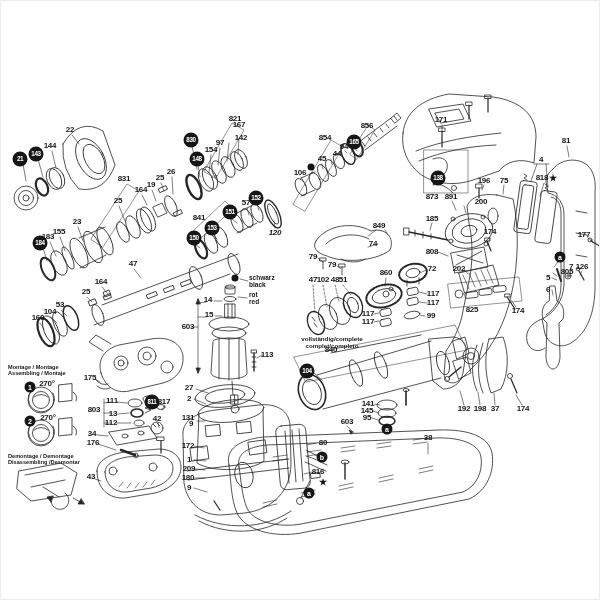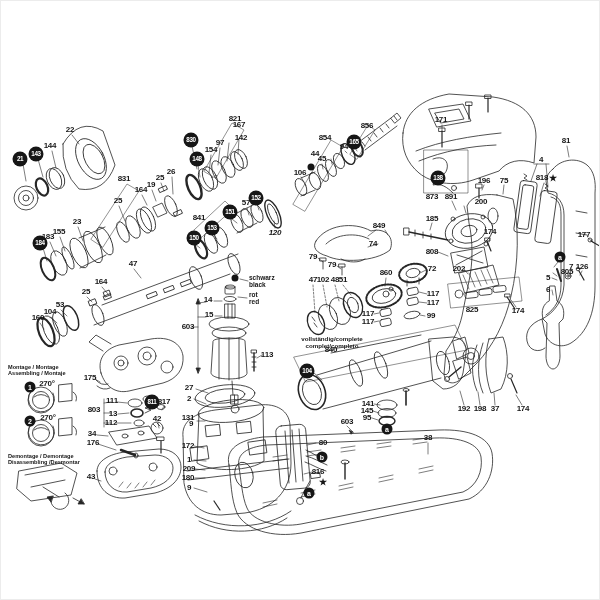--- a/index.html
+++ b/index.html
@@ -486,21 +486,21 @@
       <div class="lbl" style="left: 85px; top: 291px;">25</div>
       <div class="lbl" style="left: 59px; top: 304px;">53</div>
       <div class="lbl" style="left: 49px; top: 311px;">104</div>
       <div class="lbl" style="left: 37px; top: 317px;">160</div>
       <div class="lbl" style="left: 245px; top: 202px;">57</div>
       <div class="lbl" style="left: 198px; top: 217px;">841</div>
       <div class="lbl" style="left: 274px; top: 232px; font-style: italic;">120</div>
       <div class="lbl" style="left: 324px; top: 137px;">854</div>
       <div class="lbl" style="left: 366px; top: 125px;">856</div>
       <div class="lbl" style="left: 343px; top: 146px;">94</div>
-      <div class="lbl" style="left: 314px; top: 153px; text-align: center;">44</div>
+      <div class="lbl" style="left: 336px; top: 153px; text-align: center;">44</div>
       <div class="lbl" style="left: 321px; top: 158px;">45</div>
       <div class="lbl" style="left: 299px; top: 172px;">106</div>
       <div class="lbl" style="left: 378px; top: 225px;">849</div>
       <div class="lbl" style="left: 372px; top: 243px;">74</div>
       <div class="lbl" style="left: 312px; top: 256px;">79</div>
       <div class="lbl" style="left: 331px; top: 264px;">79</div>
       <div class="lbl" style="left: 312px; top: 279px;">47</div>
       <div class="lbl" style="left: 322px; top: 279px;">102</div>
       <div class="lbl" style="left: 334px; top: 279px;">48</div>
       <div class="lbl" style="left: 342px; top: 279px;">51</div>

